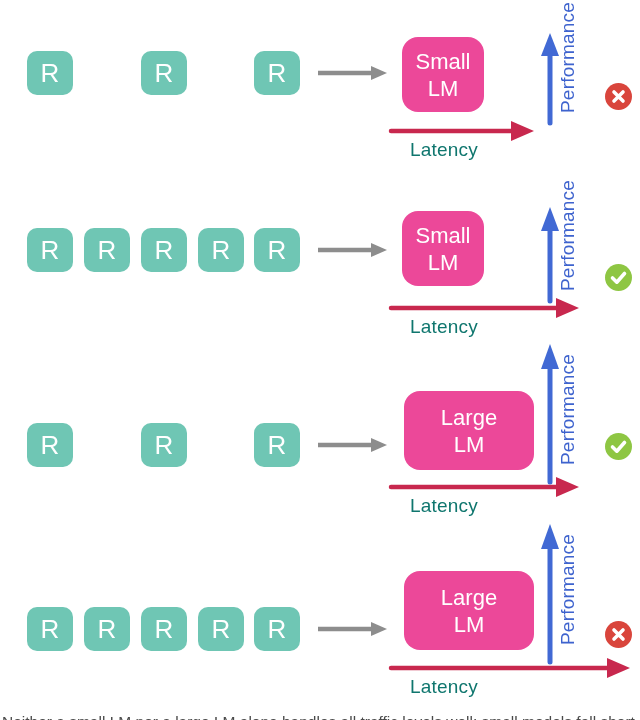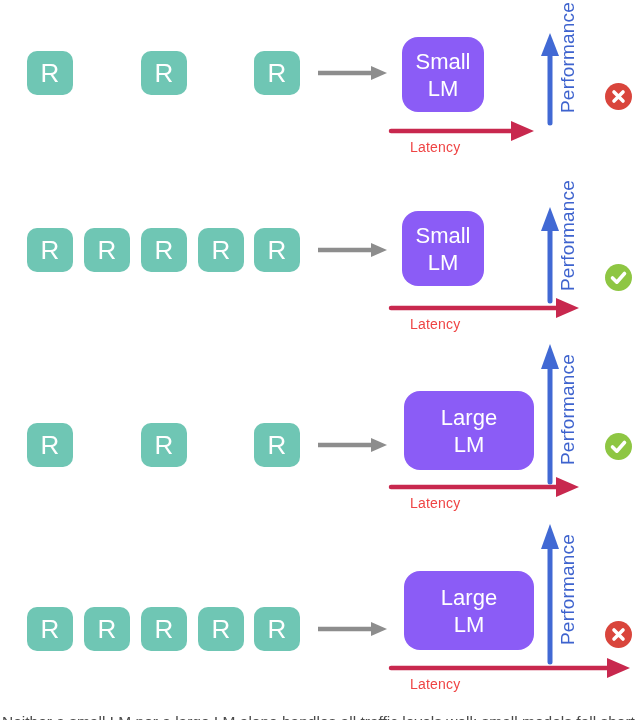--- a/index.html
+++ b/index.html
@@ -10,30 +10,30 @@
   
   .rblock{
     position:absolute;width:46px;height:44px;background:#6FC6B4;border-radius:10px;
     color:#fff;display:flex;align-items:center;justify-content:center;
     font-size:26px;font-weight:400;
   }
   .c1{left:27px}.c2{left:84px}.c3{left:141px}.c4{left:198px}.c5{left:254px}
   .rt1{top:51px}.rt2{top:228px}.rt3{top:423px}.rt4{top:607px}
   
   .lmbox{
-    position:absolute;background:#8b5cf6;color:#fff;border-radius:16px;
+    position:absolute;background:#ec4899;color:#fff;border-radius:16px;
     display:flex;flex-direction:column;align-items:center;justify-content:center;
     font-size:22px;line-height:27px;font-weight:400;text-align:center;
   }
   .lm-s1{left:402px;top:37px;width:82px;height:75px;}
   .lm-s2{left:402px;top:211px;width:82px;height:75px;}
   .lm-l3{left:404px;top:391px;width:130px;height:79px;}
   .lm-l4{left:404px;top:571px;width:130px;height:79px;}
   
-  .lat-label{position:absolute;left:410px;color:#ef4444;font-size:14px;letter-spacing:.2px;}
+  .lat-label{position:absolute;left:410px;color:#0f766e;font-size:19px;letter-spacing:.2px;}
   .lat1{top:139px}.lat2{top:316px}.lat3{top:495px}.lat4{top:676px}
   .perf-label{
     position:absolute;left:557px;width:27px;color:#3E63CE;font-size:19px;letter-spacing:.2px;
     writing-mode:vertical-rl;transform:rotate(180deg);text-align:center;
   }
   .perf1{top:1px;height:114px}
   .perf2{top:179px;height:114px}
   .perf3{top:353px;height:114px}
   .perf4{top:533px;height:114px}
   

